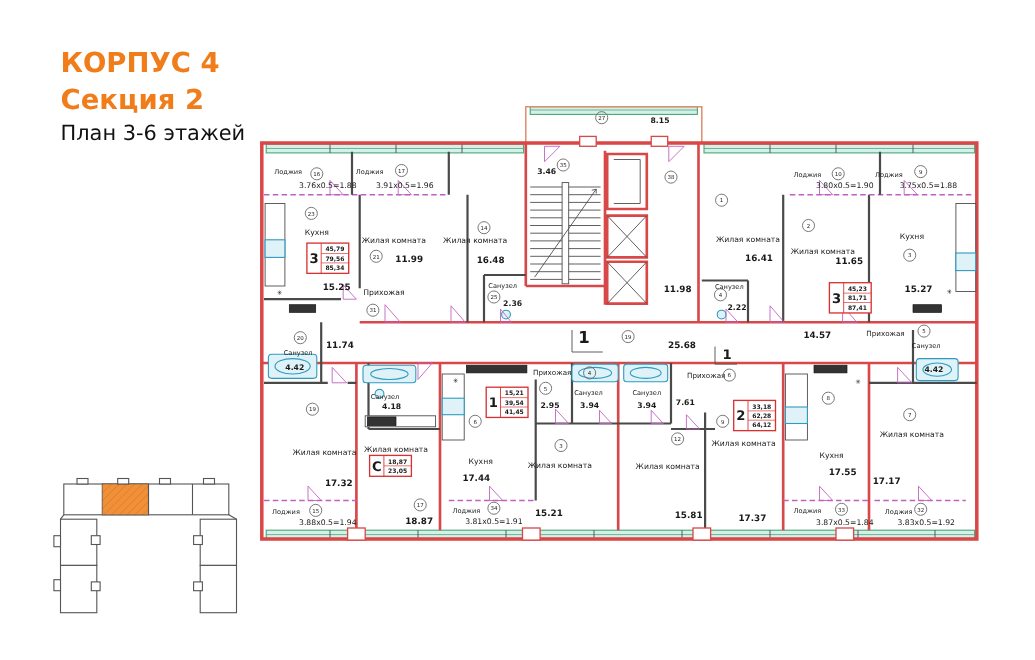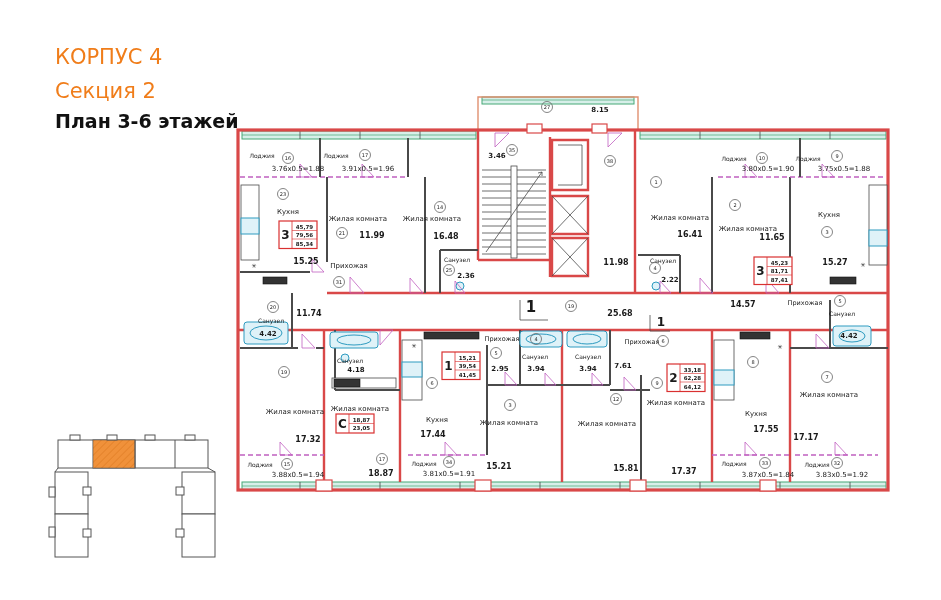--- a/index.html
+++ b/index.html
@@ -5,22 +5,22 @@
   :root{
     --accent_orange:#F07D1A; --wall_red:#D94848; --wall_dark:#4A4A4A;
     --window_teal:#46A877; --window_fill:#D7EFE9; --magenta:#C060C0;
     --fixture_blue:#2E9BC0; --fixture_fill:#DFF2F8; --tag_red:#D93030;
     --keyplan_orange:#F0913A; --text_dark:#1A1A1A;
   }
   html,body{margin:0;padding:0;background:#fff;}
   body{width:941px;height:600px;position:relative;overflow:hidden;
        font-family:"DejaVu Sans","Liberation Sans",sans-serif;}
   .title-block{position:absolute;left:55px;top:40px;z-index:5;}
-  .title-block .t1,.title-block .t2{font-size:21px;font-weight:normal;color:var(--accent_orange);line-height:34px;}
-  .title-block .t3{font-size:19px;font-weight:bold;color:#111;line-height:27px;}
+  .title-block .t1,.title-block .t2{font-size:25px;font-weight:bold;color:var(--accent_orange);line-height:34px;}
+  .title-block .t3{font-size:19px;font-weight:normal;color:#111;line-height:27px;}
   svg{position:absolute;left:0;top:0;}
   .wr{stroke:var(--wall_red);stroke-width:2.4;fill:none;}
   .wr3{stroke:var(--wall_red);stroke-width:3.2;fill:none;}
   .wrt{stroke:#E09070;stroke-width:1.4;fill:none;}
   .wd{stroke:var(--wall_dark);stroke-width:2;fill:none;}
   .wt{stroke:var(--wall_dark);stroke-width:0.8;fill:none;}
   .win{fill:var(--window_fill);stroke:var(--window_teal);stroke-width:1;}
   .winl{stroke:var(--window_teal);stroke-width:0.7;fill:none;}
   .mag{stroke:var(--magenta);stroke-width:1.4;fill:none;stroke-dasharray:5 3;}
   .arc{stroke:var(--magenta);stroke-width:0.8;fill:none;}

